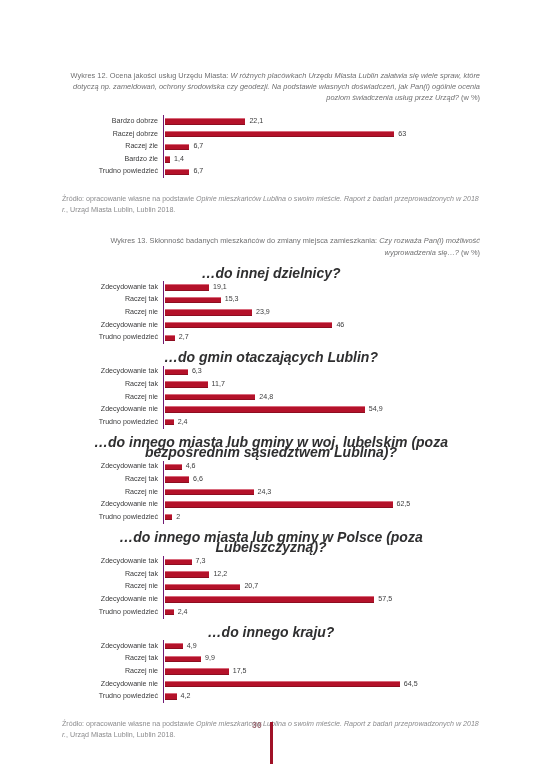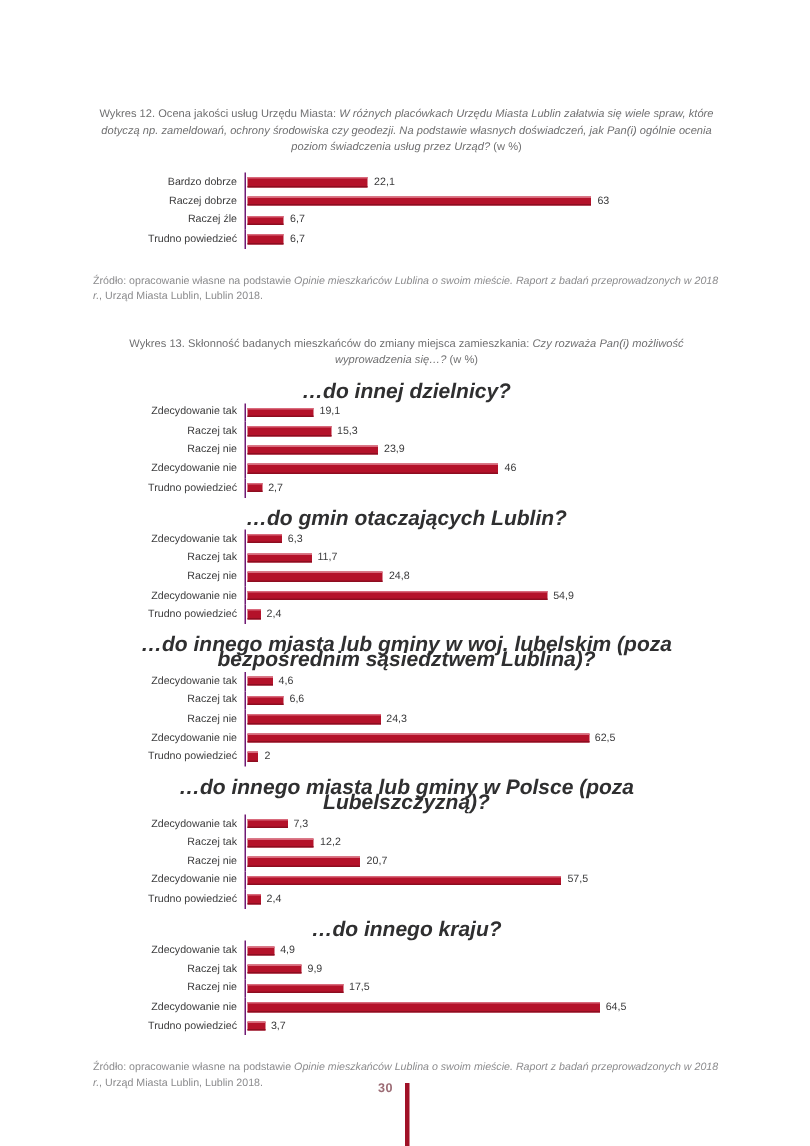--- a/index.html
+++ b/index.html
@@ -27,21 +27,21 @@
     top: 70px;
     width: 418px;
   }
 
   
   .fig-caption {
     font-size: 7.4px;
     line-height: 11.1px;
     color: #6f6f70;
     letter-spacing: 0.02px;
-    text-align: center;
+    text-align: right;
     margin: 0;
   }
   .fig-caption .it {
     font-style: italic;
   }
 
   
   .source-note {
     font-size: 7.1px;
     line-height: 10.6px;
@@ -169,20 +169,27 @@
           </div>
         </div>
         <div class="row">
           <div class="cat-label">Raczej źle</div>
           <div class="bar-area">
             <div class="bar" style="width:24.4px"></div>
             <div class="bar-value">6,7</div>
           </div>
         </div>
         <div class="row">
+          <div class="cat-label">Bardzo źle</div>
+          <div class="bar-area">
+            <div class="bar" style="width:5.1px"></div>
+            <div class="bar-value">1,4</div>
+          </div>
+        </div>
+        <div class="row">
           <div class="cat-label">Trudno powiedzieć</div>
           <div class="bar-area">
             <div class="bar" style="width:24.4px"></div>
             <div class="bar-value">6,7</div>
           </div>
         </div>
       </div>
     </div>
 
     <div class="gap-16"></div>
@@ -395,21 +402,21 @@
           <div class="cat-label">Zdecydowanie nie</div>
           <div class="bar-area">
             <div class="bar" style="width:234.8px"></div>
             <div class="bar-value">64,5</div>
           </div>
         </div>
         <div class="row">
           <div class="cat-label">Trudno powiedzieć</div>
           <div class="bar-area">
             <div class="bar" style="width:11.6px"></div>
-            <div class="bar-value">3,7</div>
+            <div class="bar-value">4,2</div>
           </div>
         </div>
       </div>
     </div>
 
     <div class="gap-16"></div>
 
     <p class="source-note"><span>Źródło: opracowanie własne na podstawie </span><span class="it">Opinie mieszkańców Lublina o swoim mieście. Raport z badań przeprowadzonych w 2018 r.</span><span>, Urząd Miasta Lublin, Lublin 2018.</span></p>
 
   </div>

